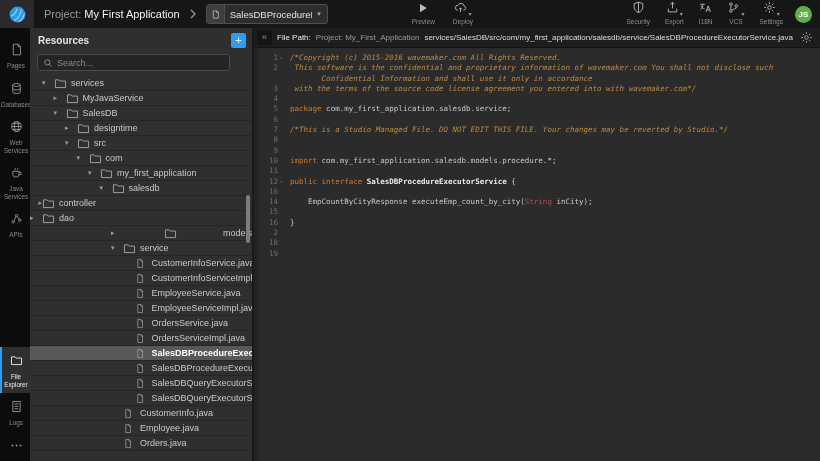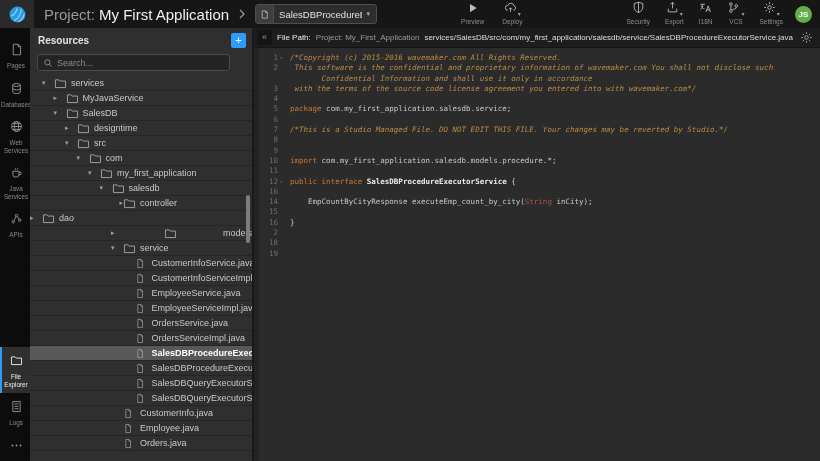--- a/index.html
+++ b/index.html
@@ -3,21 +3,21 @@
 <meta charset="utf-8">
 <style>
   * { margin:0; padding:0; box-sizing:border-box; }
   html,body { width:820px; height:461px; overflow:hidden; background:#161616;
     font-family:"Liberation Sans", sans-serif; }
   .app { width:820px; height:461px; display:flex; flex-direction:column; }
 
   
   .topbar { height:28px; background:#161616; display:flex; align-items:center; flex:none; }
   .logo { width:34px; height:28px; background:#2a2a2a; display:flex; align-items:center; justify-content:center; }
-  .proj { margin-left:10px; font-size:15px; color:#9a9a9a; white-space:nowrap; }
+  .proj { margin-left:10px; font-size:11px; color:#9a9a9a; white-space:nowrap; }
   .proj .pname { color:#f0f0f0; }
   .crumb-chev { color:#8a8a8a; margin:0 9px; display:flex; }
   .file-dd { display:flex; align-items:center; gap:5px; background:#2d2d2d; border:1px solid #4e4e4e;
     border-radius:3px; height:20px; padding:0 6px; color:#e2e2e2; font-size:9.5px; width:122px; cursor:pointer; }
   .file-dd .docbox { background:#3e3e3e; width:18px; height:18px; margin-left:-6px; border-right:1px solid #4e4e4e;
     display:flex; align-items:center; justify-content:center; color:#bdbdbd; flex:none; }
   .file-dd .dd-label { flex:1; overflow:hidden; white-space:nowrap; text-align:left; }
   .dd-caret { color:#aaa; font-size:7px; flex:none; }
   .tb-group { display:flex; gap:18px; align-items:center; }
   .tb-left { margin-left:84px; }
@@ -338,21 +338,21 @@
           </div>
           <div class="tree-row" style="padding-left: 69.5px;">
             <span class="tw">▾</span>
             <span class="t-ic">
               <svg width="13" height="13" viewBox="0 0 16 16" fill="none" stroke="currentColor" stroke-width="1.1">
                 <path d="M1.8 3.5h4.4L7.6 5h6.6v8H1.8z"></path>
               </svg>
             </span>
             <span>salesdb</span>
           </div>
-          <div class="tree-row" style="padding-left: 81px; text-align: right;">
+          <div class="tree-row" style=" text-align: right;">
             <span class="tw">▸</span>
             <span class="t-ic">
               <svg width="13" height="13" viewBox="0 0 16 16" fill="none" stroke="currentColor" stroke-width="1.1">
                 <path d="M1.8 3.5h4.4L7.6 5h6.6v8H1.8z"></path>
               </svg>
             </span>
             <span>controller</span>
           </div>
           <div class="tree-row" style="">
             <span class="tw">▸</span>

